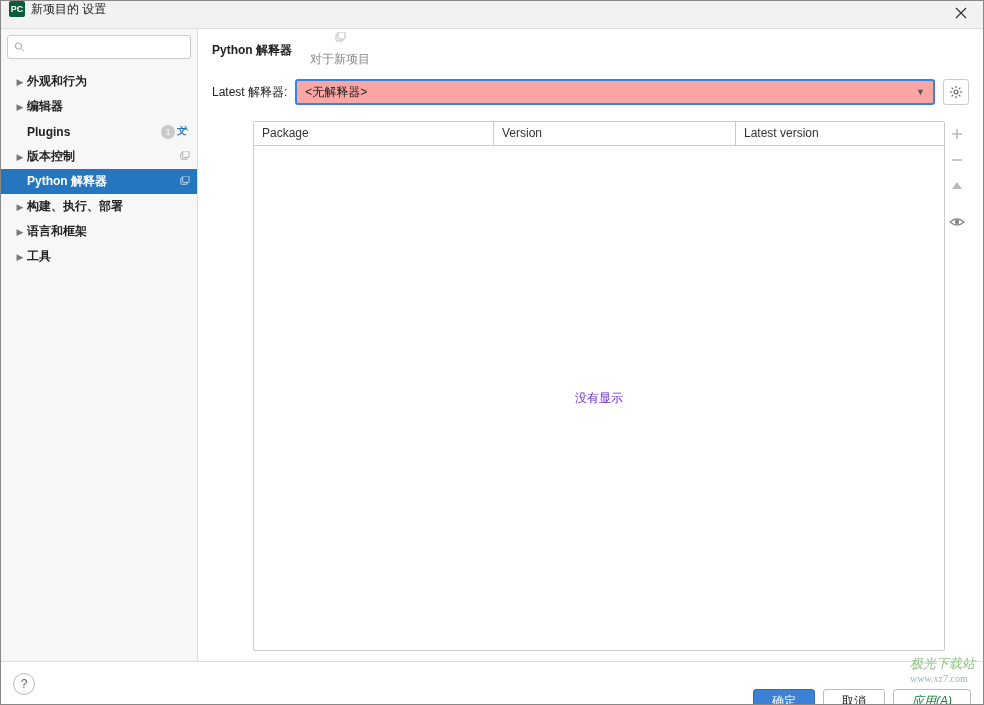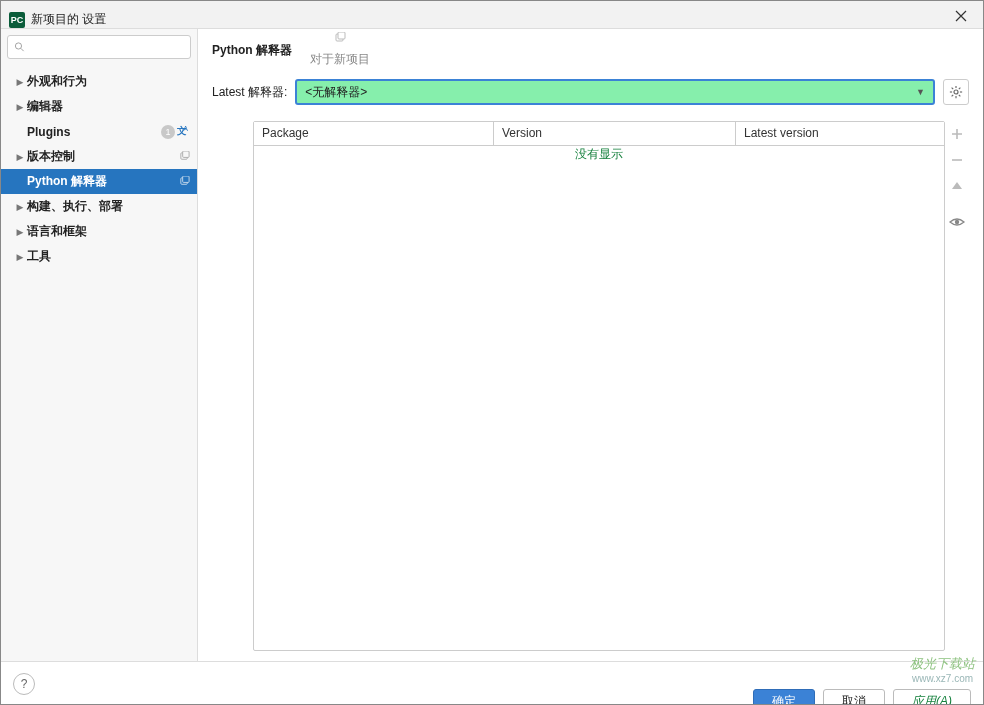--- a/index.html
+++ b/index.html
@@ -9,21 +9,21 @@
   background: #fff;
   width: 984px;
   height: 705px;
   overflow: hidden;
   position: relative;
   border: 1px solid #888;
 }
 .titlebar {
   height: 28px;
   display: flex;
-  align-items: flex-end;
+  align-items: flex-start;
   padding: 0 8px;
   border-bottom: 1px solid #ddd;
   background: #f2f2f2;
 }
 .titlebar .app-icon {
   width: 16px; height: 16px;
   background: #0a5c3a;
   color: #fff;
   font-size: 9px;
   font-weight: bold;
@@ -124,21 +124,21 @@
 }
 .interp-label { color: #222; }
 .interp-select {
   flex: 1;
   border: 2px solid #3b82d6;
   border-radius: 3px;
   height: 26px;
   display: flex;
   align-items: center;
   padding: 0 8px;
-  background: #86efac;
+  background: #fca5a5;
   cursor: pointer;
 }
 .interp-select .sel-text { flex: 1; color: #222; }
 .interp-select .sel-arrow { color: #555; font-size: 9px; }
 .gear-btn {
   width: 26px; height: 26px;
   border: 1px solid #ccc;
   border-radius: 3px;
   display: flex; align-items: center; justify-content: center;
   background: #fff;
@@ -169,22 +169,23 @@
   color: #333;
   border-right: 1px solid #ccc;
 }
 .table-header .col:last-child { border-right: none; }
 .col-package { width: 240px; }
 .col-version { width: 242px; }
 .col-latest { flex: 1; }
 .table-body {
   flex: 1;
   display: flex;
+  align-items: center;
   justify-content: center;
-  color: #15803d;
+  color: #6d28d9;
 }
 .table-side {
   width: 24px;
   display: flex;
   flex-direction: column;
   align-items: center;
   gap: 8px;
   padding-top: 4px;
 }
 .side-btn {
@@ -231,22 +232,23 @@
   font-style: italic;
 }
 .watermark {
   position: absolute;
   right: 8px;
   bottom: 20px;
   color: #7ab86a;
   font-size: 13px;
   font-style: italic;
   opacity: 0.85;
-  text-align: center;
+  text-align: left;
   pointer-events: none;
+  font-family: Liberation Serif, serif;
 }
 .watermark .wm2 { color:#8aa; font-size:10px; font-style:normal;}
 </style>
 </head>
 <body>
 
 <div class="titlebar">
   <div class="app-icon">PC</div>
   <div class="title">新项目的 设置</div>
   <div class="close-btn">

